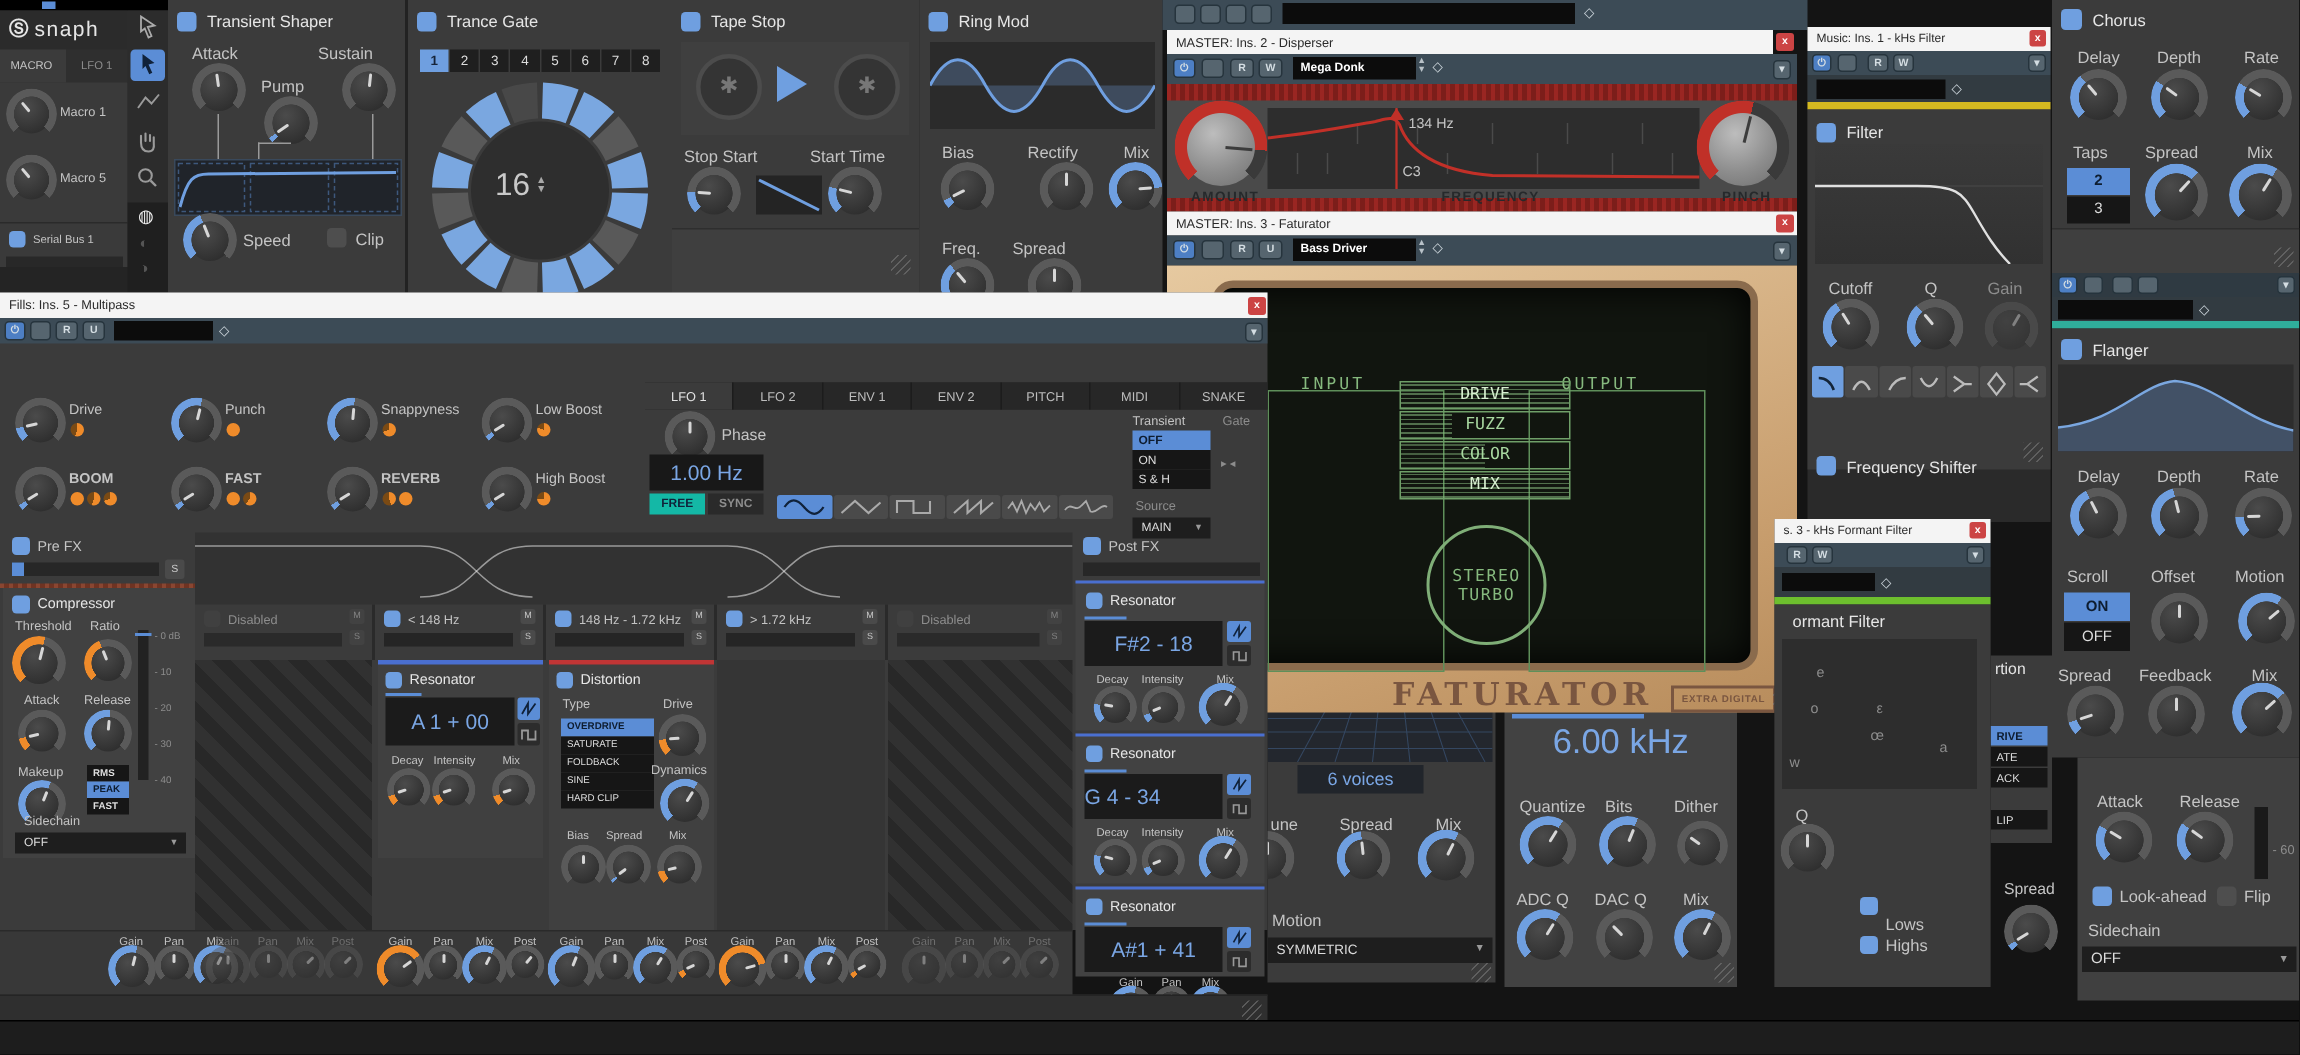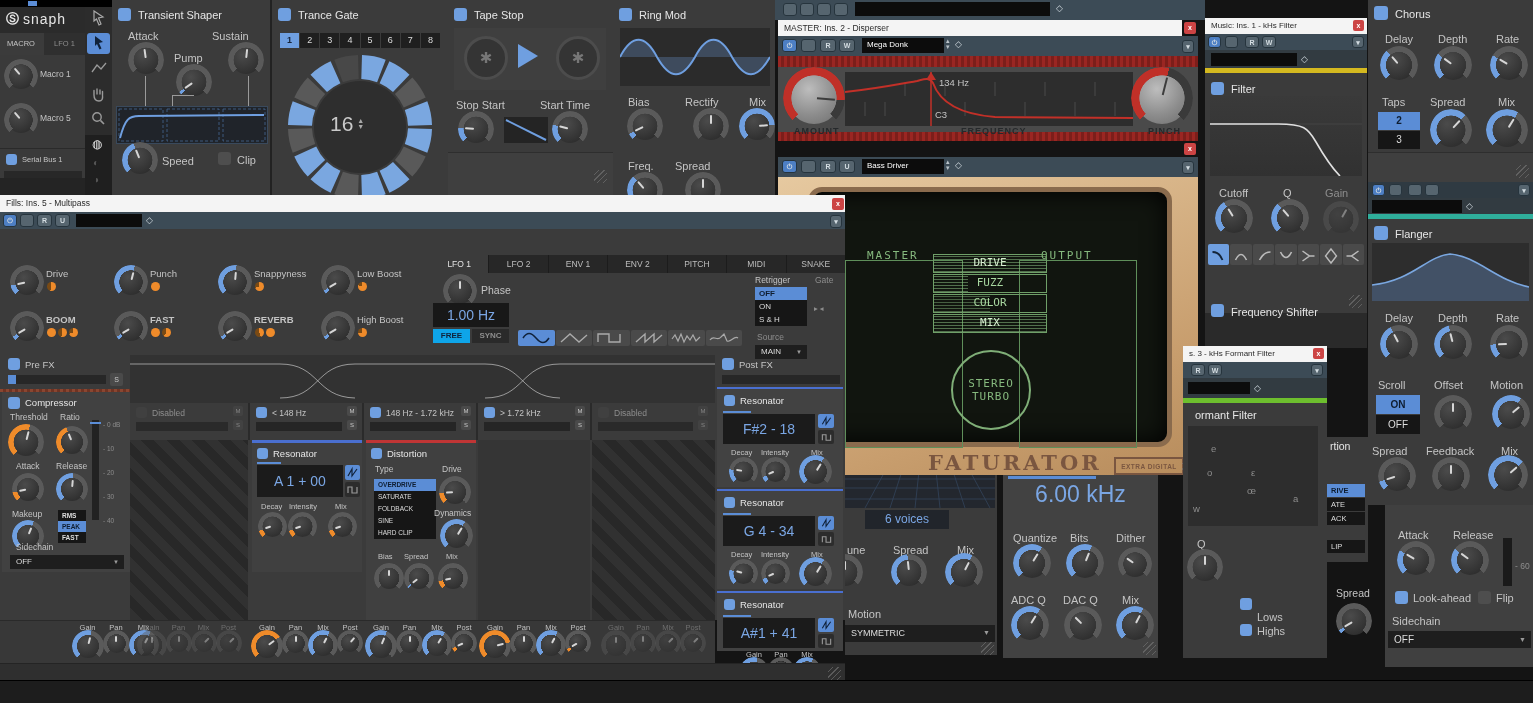--- a/index.html
+++ b/index.html
@@ -8,21 +8,21 @@
   .t{position:absolute;white-space:nowrap;line-height:1.1}
   .f6{font-size:6.5px}.f7{font-size:7.5px}.f8{font-size:8.5px}.f9{font-size:9.5px}.f10{font-size:10.5px}.f11{font-size:11px}.f13{font-size:13px}
   .c1{color:#e6e6e6}.c2{color:#c4c4c4}.c3{color:#8d8d8d}
   .bold{font-weight:bold}
   .pane{position:absolute;background:#3b3b3b}
   .win-title{position:absolute;background:#f4f4f4;color:#2a2a2a;font-size:8.5px;line-height:16px;padding-left:6px;box-sizing:border-box}
   .xbtn{position:absolute;width:12px;height:12px;background:#c44;color:#fff;font-size:7px;font-weight:bold;line-height:12px;text-align:center;border-radius:2px}
   .fltb{position:absolute;background:#3c4b56}
   .tbtn{position:absolute;height:13px;background:#56656f;border:1px solid #26343d;border-radius:3px;color:#d4dde2;font-size:7px;font-weight:bold;line-height:11px;text-align:center;box-sizing:border-box}
   .tbtn.on{background:#4d7fc4}
-  .preset{position:absolute;background:#0c0c0c;color:#fff;font-size:8px;font-weight:normal;line-height:13px;padding-left:5px;box-sizing:border-box}
+  .preset{position:absolute;background:#0c0c0c;color:#fff;font-size:8px;font-weight:bold;line-height:13px;padding-left:5px;box-sizing:border-box}
   .dia{position:absolute;color:#cdd6dc;font-size:9px}
   .ddar{position:absolute;color:#b9c2c8;font-size:7px}
   .cbx{position:absolute;width:13px;height:13px;border-radius:3px;background:#6f9fe0}
   .cbx.g{background:#4e4e4e}.cbx.dim{background:#404040}
   .kb{position:absolute;width:var(--s,28px);height:var(--s,28px);border-radius:50%;background:radial-gradient(circle at 38% 32%,#4b4b4b,#2e2e2e 78%)}
   .kb::before{content:"";position:absolute;inset:-4px;border-radius:50%;
     background:conic-gradient(from 225deg,var(--arc,#6f9fe0) 0 calc(var(--f,50)*2.7deg),#5a5a5a calc(var(--f,50)*2.7deg) 270deg,transparent 270deg);
     -webkit-mask:radial-gradient(closest-side,transparent 68%,#000 70%);mask:radial-gradient(closest-side,transparent 68%,#000 70%)}
   .kb .pt{position:absolute;inset:0;transform:rotate(var(--ang,0deg))}
   .kb .pt::before{content:"";position:absolute;left:calc(50% - 1px);top:12%;width:2px;height:30%;background:#d6d6d6;border-radius:1px}
@@ -566,34 +566,35 @@
     <span class="t f8 c3" style="left:130px;top:57px">- 60</span>
     <span class="cbx" style="left:10px;top:86px"></span>
     <span class="t f11 c2" style="left:28px;top:87px">Look-ahead</span>
     <span class="cbx g" style="left:93px;top:86px"></span>
     <span class="t f11 c2" style="left:111px;top:87px">Flip</span>
     <span class="t f11 c2" style="left:7px;top:110px">Sidechain</span>
     <div class="dd" style="left:3px;top:126px;width:143px;height:17px;font-size:10px;line-height:17px"><span>OFF</span><span class="ar">▼</span></div>
   </div>
 
   <div class="ab" style="left:778px;top:141px;width:420px;height:334px;z-index:4">
+    <div class="win-title" style="left:0;top:0;width:420px;height:16px"><span>MASTER: Ins. 3 - Faturator</span></div>
     <span class="xbtn" style="left:406px;top:2px">x</span>
     <div class="fltb" style="left:0;top:16px;width:420px;height:20px">
       <span class="tbtn on" style="left:4px;top:3px;width:15px">⏻</span>
       <span class="tbtn" style="left:23px;top:3px;width:15px"></span>
       <span class="tbtn" style="left:42px;top:3px;width:16px">R</span>
       <span class="tbtn" style="left:61px;top:3px;width:16px">U</span>
       <span class="preset" style="left:84px;top:2px;width:82px;height:15px">Bass Driver</span>
       <span class="ddar" style="left:168px;top:2px;line-height:.9">▴<br>▾</span>
       <span class="dia" style="left:177px;top:3px">◇</span>
       <span class="tbtn" style="left:404px;top:4px;width:12px">▾</span>
     </div>
     <div class="ab" style="left:0;top:36px;width:420px;height:298px;background:linear-gradient(160deg,#e6c9a0,#c89e6e 70%,#b78c5c)">
       <div class="ab" style="left:30px;top:10px;width:364px;height:260px;background:#11150f;border:5px solid #8a6b4d;border-radius:14px;box-sizing:border-box;box-shadow:inset 0 0 24px #000">
-        <span class="t mono" style="left:54px;top:58px;font-size:11px;color:#86b97e;letter-spacing:2px">MASTER</span>
+        <span class="t mono" style="left:54px;top:58px;font-size:11px;color:#86b97e;letter-spacing:2px">INPUT</span>
         <span class="t mono" style="left:228px;top:58px;font-size:11px;color:#86b97e;letter-spacing:2px">OUTPUT</span>
         <div class="ab" style="left:32px;top:68px;width:116px;height:186px;border:1px solid #5f8f5a"></div>
         <div class="ab" style="left:206px;top:68px;width:116px;height:186px;border:1px solid #5f8f5a"></div>
         <div class="ab" style="left:120px;top:62px;width:112px;height:17px;border:1px solid #6f9f68;background:repeating-linear-gradient(0deg,rgba(134,185,126,.55) 0 1px,transparent 1px 3px)">
           <span class="t mono" style="left:0;width:112px;text-align:center;top:2px;font-size:11px;color:#d9f0d2">DRIVE</span>
         </div>
         <div class="ab" style="left:120px;top:82px;width:112px;height:17px;border:1px solid #6f9f68">
           <i class="ab" style="left:0;top:0;width:34px;height:17px;background:repeating-linear-gradient(0deg,rgba(134,185,126,.55) 0 1px,transparent 1px 3px)"></i>
           <span class="t mono" style="left:0;width:112px;text-align:center;top:2px;font-size:11px;color:#a8d8a0">FUZZ</span>
         </div>
@@ -716,21 +717,21 @@
         <i class="pt"></i>
       </span>
     <span class="t f9 c2" style="left:357px;top:120px">High Boost</span>
     <span class="mdot" style="left:358px;top:133px;--p:75"></span>
 
     <span class="kb" style="left:447px;top:83px;--s:26px;--arc:#5a5a5a;--f:100;--ang:0deg">
         <i class="pt"></i>
       </span>
     <span class="t f10 c2" style="left:481px;top:90px">Phase</span>
     <div class="ab" style="left:433px;top:108px;width:76px;height:24px;background:#181818;color:#7aa6e4;font-size:14px;text-align:center;line-height:24px"><span>1.00 Hz</span></div>
-    <span class="t" style="left:433px;top:134px;width:37px;background:#0ea5e9;color:#10223a;font-size:8px;font-weight:bold;text-align:center;line-height:14px">FREE</span>
+    <span class="t" style="left:433px;top:134px;width:37px;background:#14b8a6;color:#10223a;font-size:8px;font-weight:bold;text-align:center;line-height:14px">FREE</span>
     <span class="t" style="left:472px;top:134px;width:37px;background:#2a2a2a;color:#8d8d8d;font-size:8px;font-weight:bold;text-align:center;line-height:14px">SYNC</span>
     <div class="ab" style="left:518px;top:135px;width:224px;height:16px;display:flex;gap:1px">
       <span class="sbtn" style="position:relative;flex:1;height:16px;background:#5b8dd6">
           <svg width="32" height="14" viewBox="0 0 32 14" style="margin:1px auto">
             <path d="M3,7 C7,1 11,1 16,7 C21,13 25,13 29,7" fill="none" stroke="#10223a" stroke-width="1.5"></path>
           </svg>
         </span>
       <span class="sbtn" style="position:relative;flex:1;height:16px">
           <svg width="32" height="14" viewBox="0 0 32 14" style="margin:1px auto">
             <path d="M3,11 L12,3 L21,11 L29,4" fill="none" stroke="#aaa" stroke-width="1.4"></path>
@@ -750,21 +751,21 @@
           <svg width="32" height="14" viewBox="0 0 32 14" style="margin:1px auto">
             <path d="M2,8 L5,4 L8,10 L11,3 L14,11 L17,5 L20,9 L23,4 L26,10 L30,6" fill="none" stroke="#aaa" stroke-width="1.2"></path>
           </svg>
         </span>
       <span class="sbtn" style="position:relative;flex:1;height:16px">
           <svg width="32" height="14" viewBox="0 0 32 14" style="margin:1px auto">
             <path d="M2,9 C6,3 9,11 13,6 L16,3 L19,10 C23,12 26,4 30,7" fill="none" stroke="#aaa" stroke-width="1.2"></path>
           </svg>
         </span>
     </div>
-    <span class="t f8 c2" style="left:755px;top:81px">Retrigger</span>
+    <span class="t f8 c2" style="left:755px;top:81px">Transient</span>
     <div class="lrow sel" style="left:755px;top:92px;width:52px;height:13px;font-size:8px;line-height:13px"><span>OFF</span></div>
     <div class="lrow" style="left:755px;top:105px;width:52px;height:13px;font-size:8px;line-height:13px"><span>ON</span></div>
     <div class="lrow" style="left:755px;top:118px;width:52px;height:13px;font-size:8px;line-height:13px"><span>S &amp; H</span></div>
     <span class="t f8 c3" style="left:815px;top:81px">Gate</span>
     <span class="t f7 c3" style="left:814px;top:110px">▸ ◂</span>
     <span class="t f8 c3" style="left:757px;top:123px;top:138px">Source</span>
     <div class="dd" style="left:755px;top:150px;width:52px;height:14px;font-size:8px;line-height:14px"><span>MAIN</span><span class="ar" style="font-size:6px">▼</span></div>
 
     <span class="cbx" style="left:8px;top:163px;width:12px;height:12px"></span>
     <span class="t f9 c2" style="left:25px;top:165px">Pre FX</span>
@@ -951,21 +952,21 @@
         </span>
       <span class="kb" style="left:86px;top:70px;--s:25px;--f:62;--ang:32deg">
           <i class="pt"></i>
         </span>
     </div>
 
     <div class="ab" style="left:717px;top:294px;width:126px;height:100px;background:#424242;border-top:2px solid #4a6fd0;box-sizing:border-box">
       <span class="cbx" style="left:7px;top:6px;width:11px;height:11px"></span>
       <span class="t" style="left:23px;top:7px;font-size:9.5px;color:#e6e6e6">Resonator</span>
       <i class="ab" style="left:6px;top:22px;width:28px;height:2px;background:#5b8dd6"></i>
-      <div class="ab" style="left:6px;top:25px;width:92px;height:30px;background:#1b1b1b;color:#7aa6e4;font-size:14px;text-align:center;line-height:30px"><span>G 4 - 34</span></div>
+      <div class="ab" style="left:6px;top:25px;width:92px;height:30px;background:#1b1b1b;color:#7aa6e4;font-size:14px;text-align:left;line-height:30px"><span>G 4 - 34</span></div>
       <span class="sbtn" style="left:101px;top:25px;width:16px;height:14px;background:#5b8dd6">
           <svg width="13" height="12" viewBox="0 0 13 13" style="margin:1px auto">
             <path d="M2,10 L6,3 V10 L11,3" stroke="#10223a" fill="none" stroke-width="1.2"></path>
           </svg>
         </span>
       <span class="sbtn" style="left:101px;top:41px;width:16px;height:14px;background:#2c2c2c">
           <svg width="13" height="12" viewBox="0 0 13 13" style="margin:1px auto">
             <path d="M2,10 V4 H6 V10 H11 V4" stroke="#999" fill="none" stroke-width="1.2"></path>
           </svg>
         </span>

